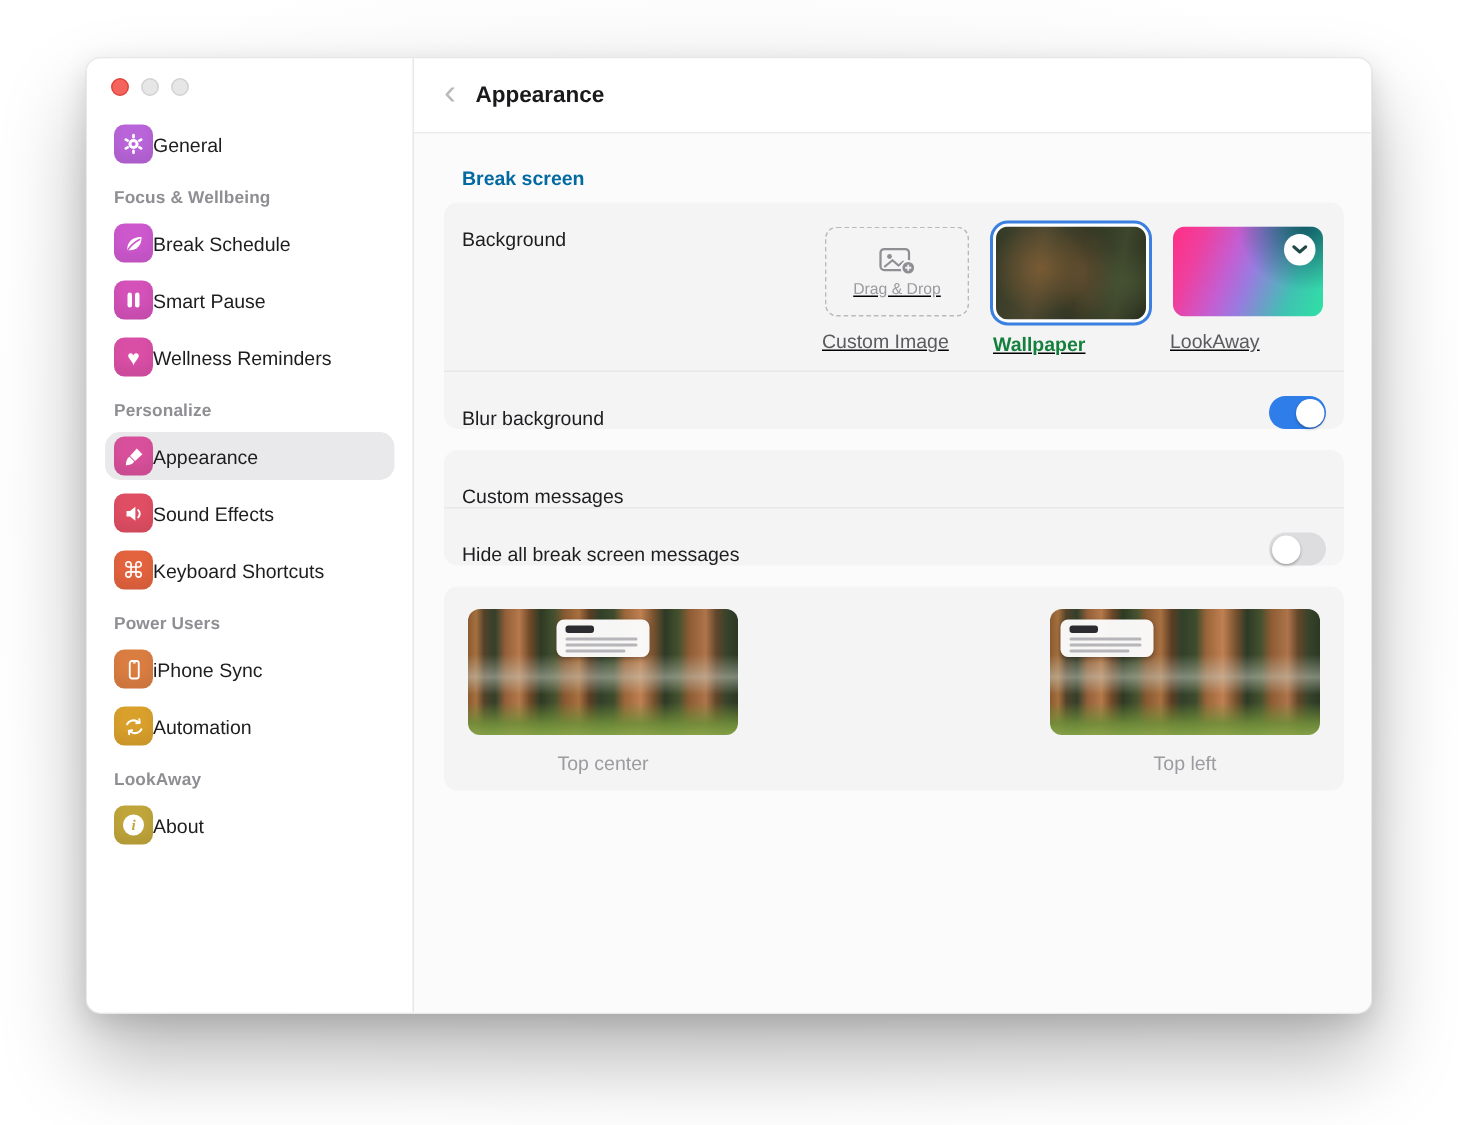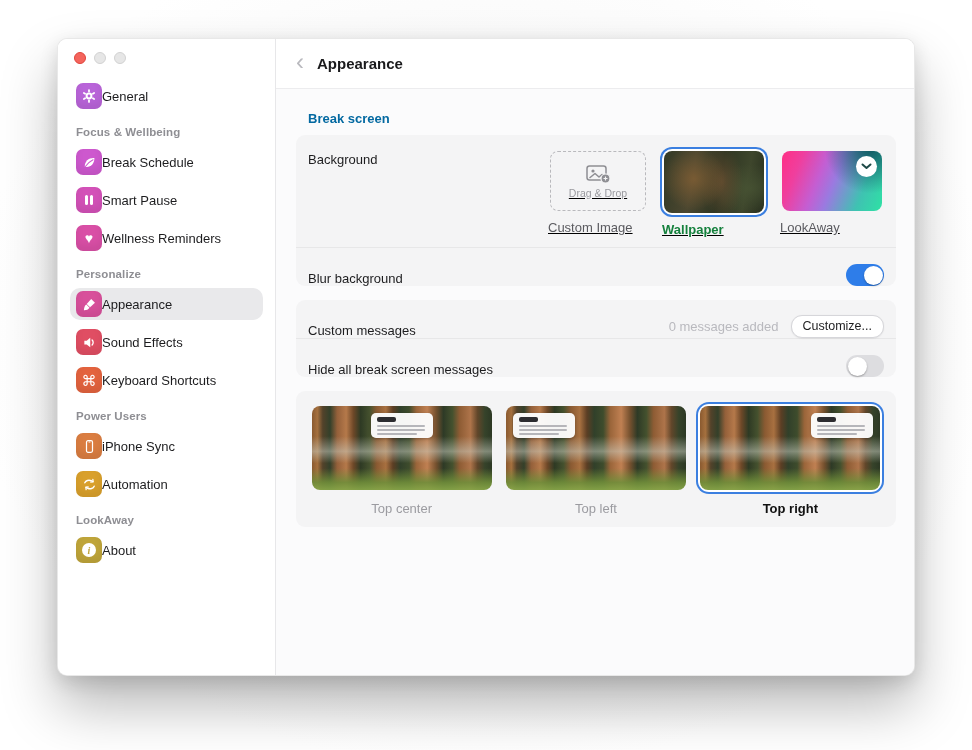--- a/index.html
+++ b/index.html
@@ -291,24 +291,20 @@
             <span class="row-label">Blur background</span>
             <span class="toggle on">
                 <span class="knob"></span>
               </span>
           </div>
         </div>
 
         <div class="card">
           <div class="row slim-row">
             <span class="row-label">Custom messages</span>
-            <span class="msg-right">
-              <span class="status-text">0 messages added</span>
-              <button class="pill-button">Customize...</button>
-            </span>
           </div>
           <div class="divider"></div>
           <div class="row slim-row">
             <span class="row-label">Hide all break screen messages</span>
             <span class="toggle off">
                 <span class="knob"></span>
               </span>
           </div>
         </div>
 
@@ -335,31 +331,18 @@
                   <div class="t"></div>
                     <div class="l l1"></div>
                     <div class="l l2"></div>
                     <div class="l l3"></div>
                 </div>
               </div>
             </div>
             <span class="pos-label">Top left</span>
           </div>
 
-          <div class="pos-option">
-            <div class="pos-wrap selected">
-              <div class="forest">
-                <div class="mini-alert pos-right">
-                  <div class="t"></div>
-                    <div class="l l1"></div>
-                    <div class="l l2"></div>
-                    <div class="l l3"></div>
-                </div>
-              </div>
-            </div>
-            <span class="pos-label selected">Top right</span>
-          </div>
         </div>
 
       </div>
     </section>
   </div>
 </div>
 
 </body></html>

